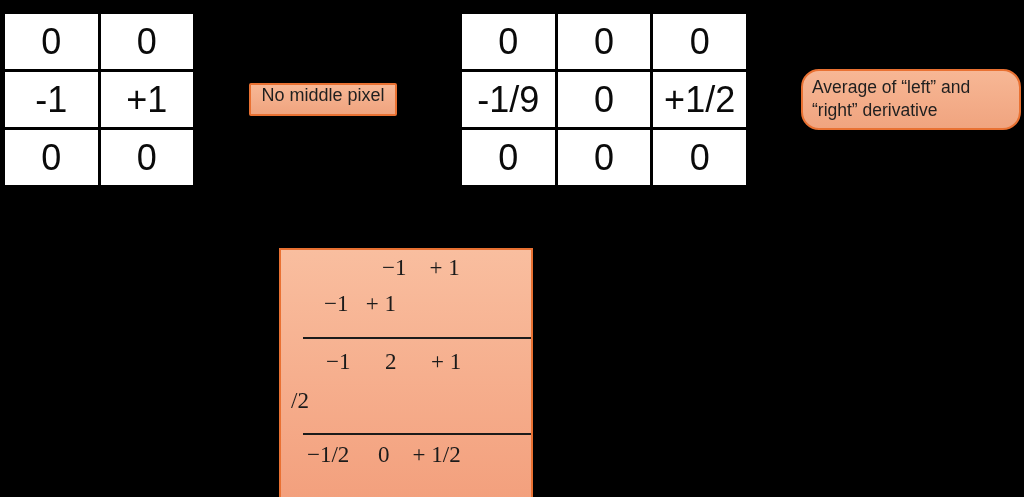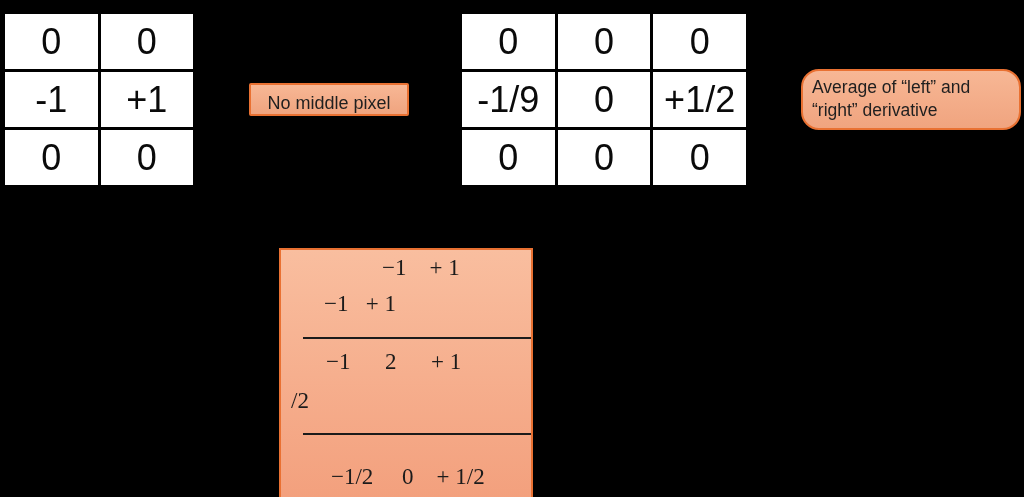--- a/index.html
+++ b/index.html
@@ -51,23 +51,23 @@
   .callout {
     position: absolute;
     box-sizing: border-box;
     border: 2px solid #E97132;
     border-radius: 2px;
     background: linear-gradient(180deg, #F7B795 0%, #F0A47F 100%);
     color: #1F1F1F;
   }
   #no-middle-label {
     left: 249px; top: 83px;
-    width: 160px; height: 33px;
+    width: 148px; height: 33px;
     display: flex;
-    align-items: flex-end;
+    align-items: flex-start;
     justify-content: center;
     font-size: 18px;
   }
   #average-label {
     left: 801px; top: 69px;
     width: 220px; height: 61px;
     padding: 5px 0 0 9px;
     font-size: 17.5px;
     line-height: 23px;
     border-radius: 18px;
@@ -86,21 +86,21 @@
     position: absolute;
     font-family: "Liberation Serif", serif;
     font-size: 23px;
     color: #1b1b1b;
     white-space: pre;
   }
   #math-line1 { left: 101px; top: 5px; }
   #math-line2 { left: 43px;  top: 41px; }
   #math-line3 { left: 45px;  top: 99px; }
   #math-line4 { left: 10px;  top: 138px; }
-  #math-line5 { left: 26px;  top: 214px; margin-left: 24px; }
+  #math-line5 { left: 26px;  top: 192px; }
   .math-rule {
     position: absolute;
     left: 22px;
     width: 228px;
     height: 2px;
     background: #1b1b1b;
   }
   #math-rule1 { top: 87px; }
   #math-rule2 { top: 183px; }
 </style>

